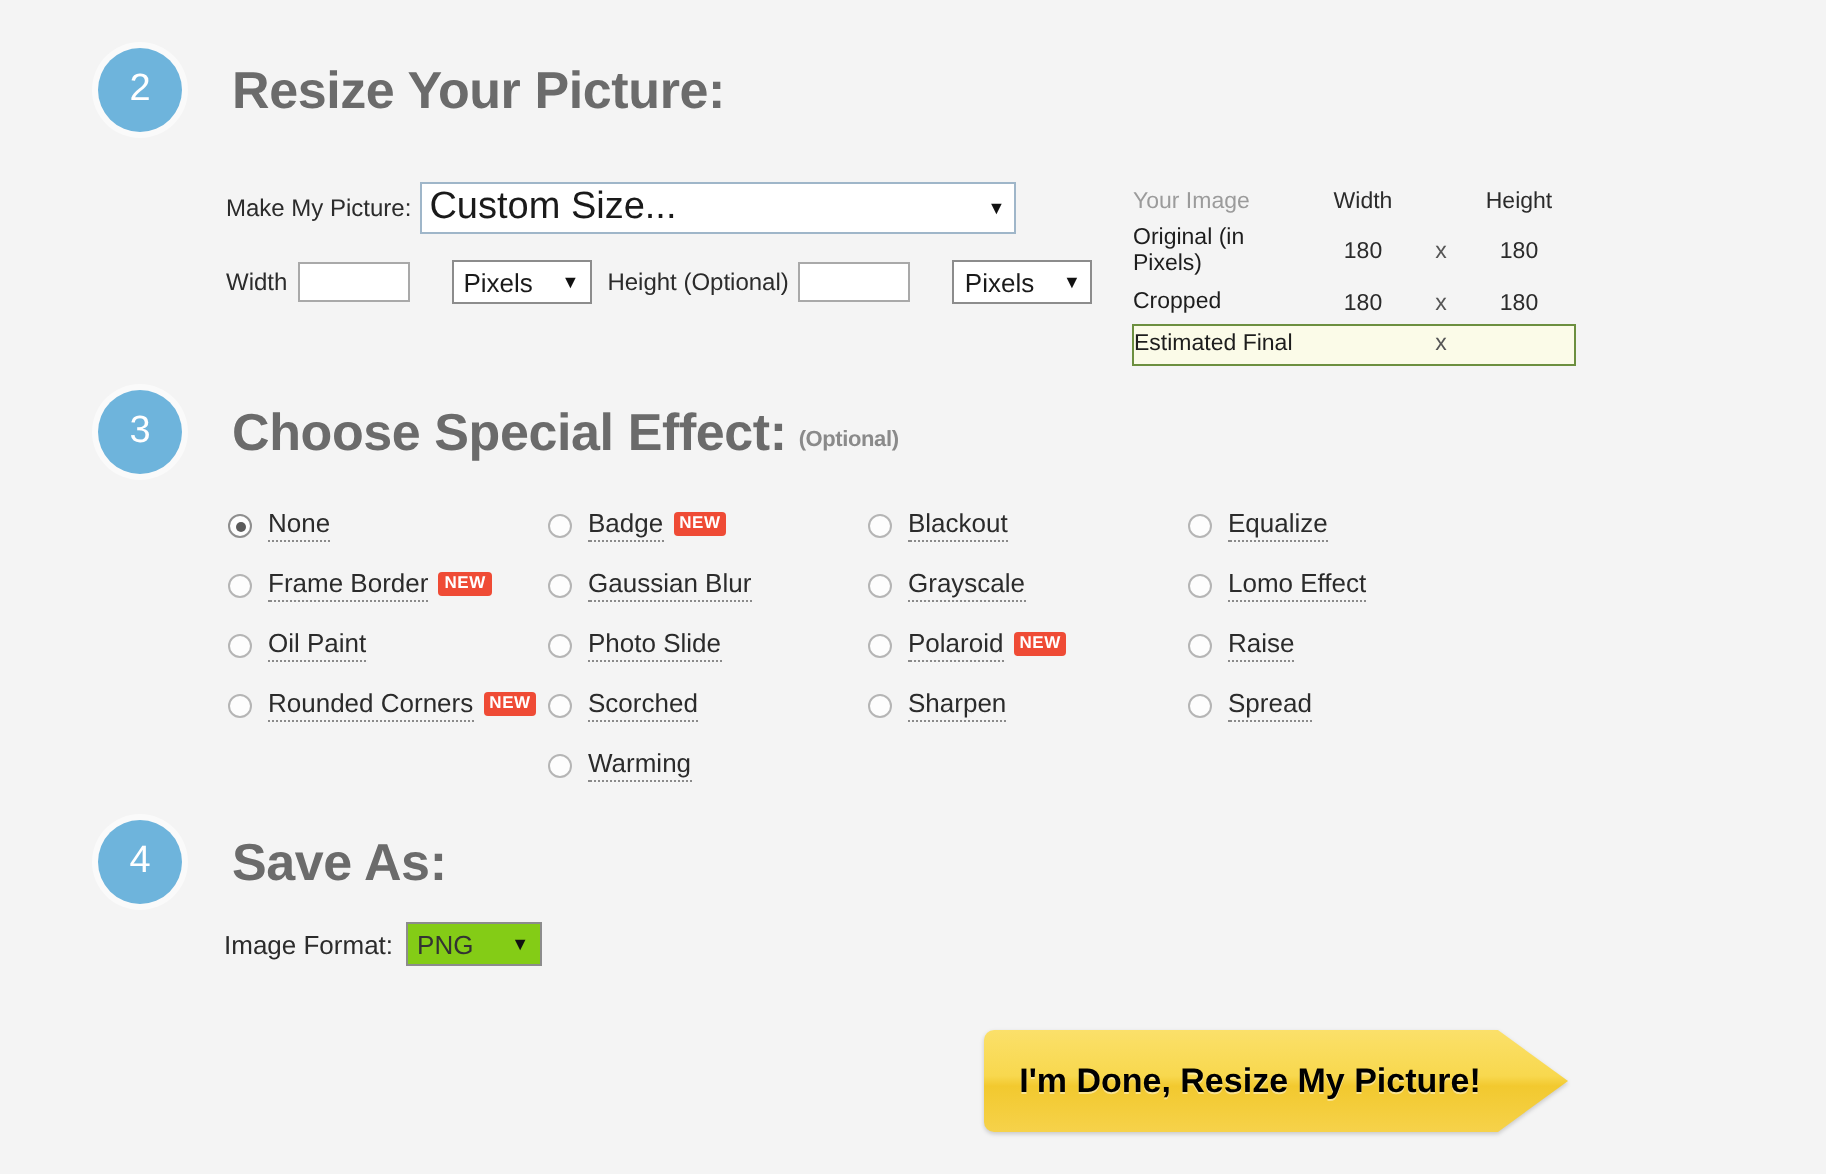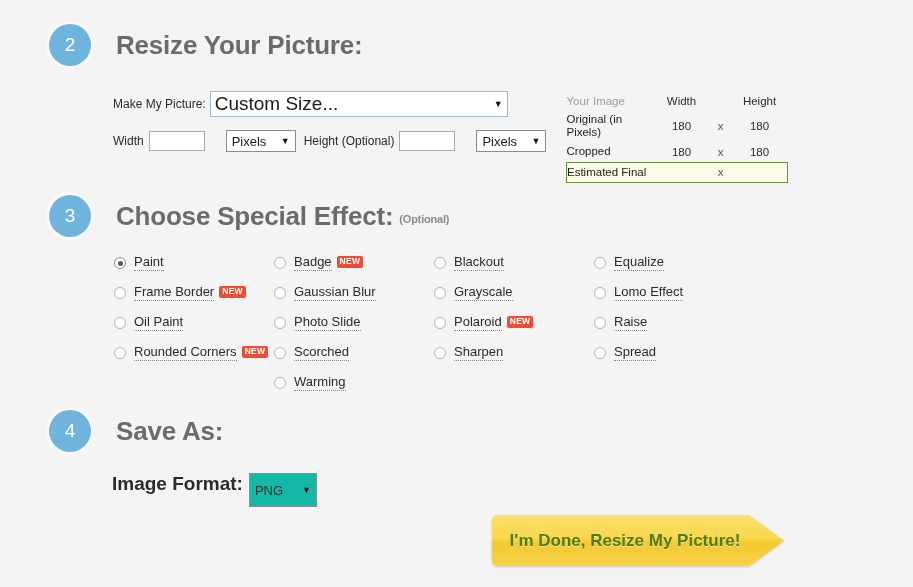--- a/index.html
+++ b/index.html
@@ -223,34 +223,33 @@
 
   
   #section-save { position: absolute; left: 49px; top: 410px; }
   #save-form {
     position: absolute;
     left: 112px;
     top: 461px;
     display: flex;
     align-items: center;
   }
-  #save-form .lbl { font-weight: bold; font-size: 19px; }
+  #save-form .lbl { font-weight: normal; font-size: 13px; }
   #fmt-select {
     height: 22px;
     min-width: 68px;
     border: 1px solid #8c8c8c;
-    background: #14b8a6;
+    background: #84cc16;
     font-size: 13px;
-    padding: 16px 5px;
+    padding: 4px 5px;
     box-sizing: border-box;
     display: flex;
     align-items: center;
     justify-content: space-between;
     margin-left: 6px;
-    margin-top: 12px;
   }
   #fmt-select .caret { margin-left: 14px; }
 
   
   #submit-wrap {
     position: absolute;
     left: 492px;
     top: 515px;
     width: 292px;
     height: 51px;
@@ -273,21 +272,21 @@
   }
   #submit-btn .txt {
     position: absolute;
     inset: 0;
     display: flex;
     align-items: center;
     justify-content: center;
     padding-right: 26px;
     font-size: 17px;
     font-weight: bold;
-    color: #4d7c0f;
+    color: #000000;
     white-space: nowrap;
     text-shadow: 0 1px 0 rgba(255,255,255,0.45);
   }
 </style>
 </head>
 <body>
 
 <div class="step-head" id="section-resize">
   <div class="step-circle">2</div>
   <div class="step-title">Resize Your Picture:</div>
@@ -355,21 +354,21 @@
   <div class="step-circle">3</div>
   <div class="step-title">
     <span>Choose Special Effect:</span><span class="step-optional">(Optional)</span>
   </div>
 </div>
 
 <div id="effects-grid">
   <div class="eff-col c1">
       <div class="eff-item">
         <span class="radio on"></span>
-        <span class="eff-label">Paint</span>
+        <span class="eff-label">None</span>
       </div>
       <div class="eff-item">
         <span class="radio"></span>
         <span class="eff-label">Frame Border</span>
         <span class="new-badge">NEW</span>
       </div>
       <div class="eff-item">
         <span class="radio"></span>
         <span class="eff-label">Oil Paint</span>
       </div>

